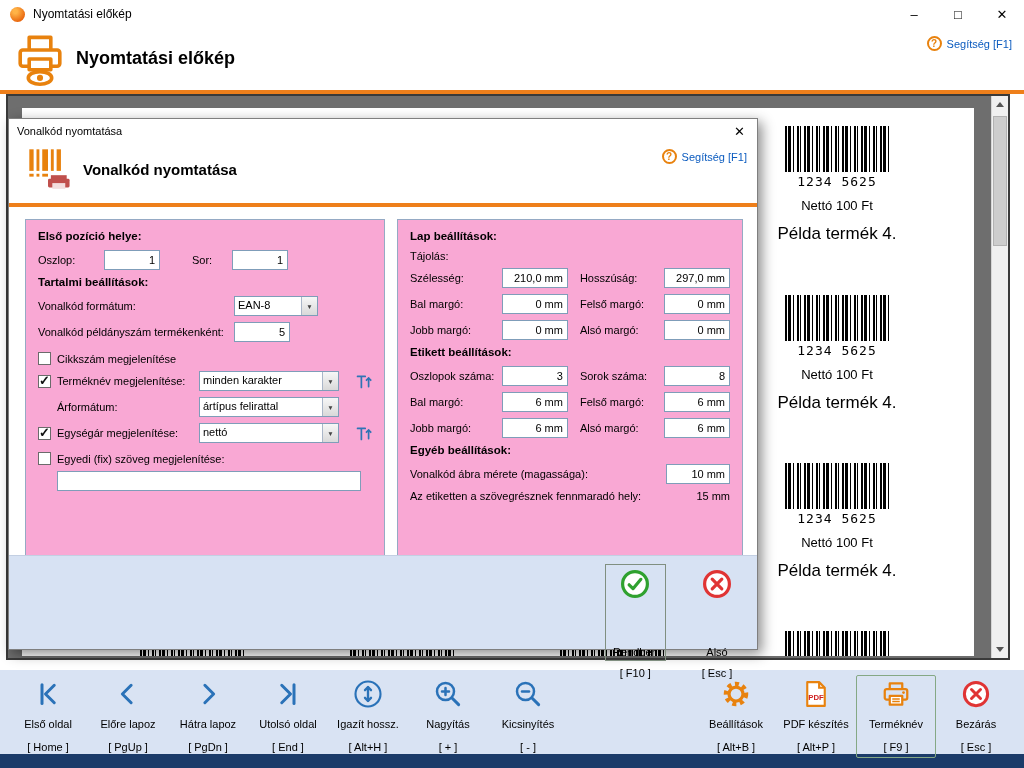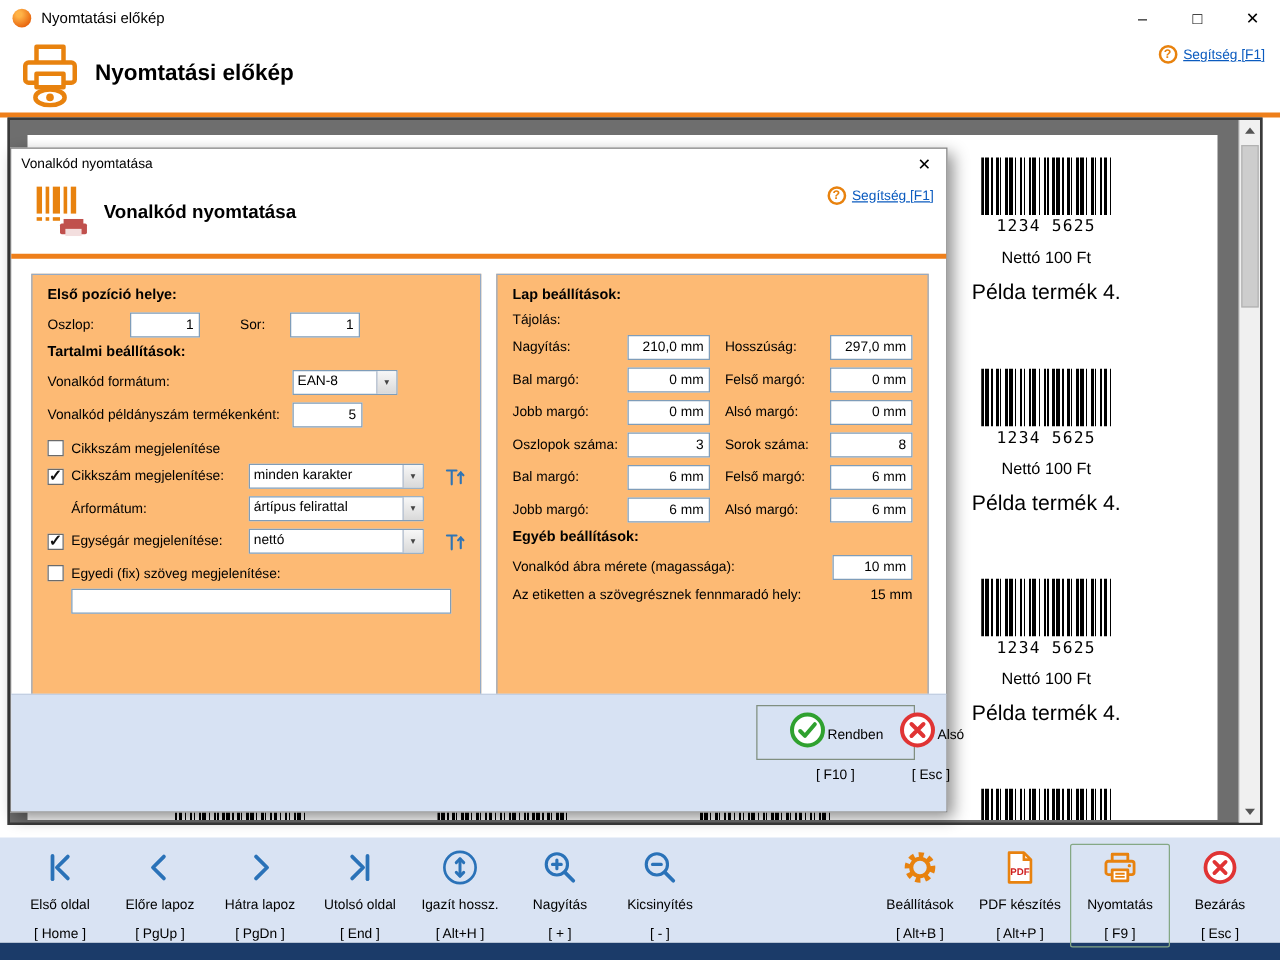--- a/index.html
+++ b/index.html
@@ -11,21 +11,21 @@
   .app-icon { width:15px; height:15px; border-radius:50%; background:radial-gradient(circle at 35% 30%, #ffb347 15%, #e8650e 75%); margin-right:8px; flex:none; }
   .titlebar-text { font-size:12px; flex:1; }
   .win-controls { display:flex; height:28px; }
   .win-btn { width:44px; height:28px; display:flex; align-items:center; justify-content:center; font-size:13px; cursor:default; }
 
   
   .app-header { position:absolute; left:0; top:28px; width:1024px; height:62px; background:#fff; }
   .header-icon { position:absolute; left:14px; top:4px; }
   .header-title { position:absolute; left:76px; top:20px; font-size:18px; font-weight:bold; }
   .help-link { display:flex; align-items:center; gap:5px; font-size:11px; color:#0b5bbf; cursor:pointer; }
-  .help-link .help-label { text-decoration:underline; }
+  .help-link .help-label { }
   .help-q { width:15px; height:15px; border-radius:50%; border:2px solid #e8820e; color:#e8820e; font-size:10px; font-weight:bold; display:flex; align-items:center; justify-content:center; flex:none; }
   .help-q::before { content:"?"; }
   .hl-top { position:absolute; right:12px; top:8px; }
   .orange-rule { position:absolute; left:0; top:90px; width:1024px; height:4px; background:#ee7f1b; }
 
   
   .preview-shell { position:absolute; left:6px; top:94px; width:1004px; height:566px; background:#6e6e6e; border:2px solid #3a3a3a; z-index:1; }
   .preview-page { position:absolute; left:14px; top:12px; width:952px; height:548px; background:#fff; overflow:hidden; }
   .bc-item { position:absolute; left:745px; width:140px; text-align:center; }
   .bars { width:104px; height:46px; margin:0 auto;
@@ -48,41 +48,41 @@
   .dlg-tb { height:24px; display:flex; align-items:center; padding:0 8px; }
   .dlg-tb-text { font-size:11px; flex:1; }
   .dlg-close { font-size:13px; padding:0 4px; cursor:default; }
   .dlg-head { position:relative; height:60px; }
   .dlg-icon { position:absolute; left:16px; top:2px; }
   .dlg-title { position:absolute; left:74px; top:18px; font-size:15px; font-weight:bold; }
   .hl-dlg { position:absolute; right:10px; top:6px; }
   .dlg-rule { height:4px; background:#ee7f1b; }
   .dlg-content { position:relative; height:350px; }
 
-  .panel { position:absolute; top:12px; height:382px; background:#fdba74; border:1px solid #95aac4; padding:10px 12px; }
+  .panel { position:absolute; top:12px; height:382px; background:#f9a8d4; border:1px solid #95aac4; padding:10px 12px; }
   .left-panel { left:16px; width:360px; }
   .right-panel { left:388px; width:346px; }
   .pheading { font-size:11.5px; font-weight:bold; margin-bottom:8px; white-space:nowrap; }
   .mt6 { margin-top:6px; }
   .frow { display:flex; align-items:center; gap:6px; margin-bottom:6px; }
   .flbl { font-size:11px; white-space:nowrap; }
   .tb { height:20px; border:1px solid #7f9db9; background:#fff; font-size:11px; padding:0 4px; font-family:inherit; }
   .tb.num { text-align:right; }
   .combo { height:20px; background:#fff; border:1px solid #7f9db9; display:flex; align-items:stretch; flex:none; }
   .combo-text { flex:1; font-size:11px; padding:2px 3px; white-space:nowrap; overflow:hidden; }
   .combo-btn { width:16px; background:linear-gradient(#f7f7f7,#d9d9d9); border-left:1px solid #aab6c8; display:flex; align-items:center; justify-content:center; flex:none; }
   .combo-btn::after { content:"▼"; font-size:6.5px; color:#444; }
   .cb { width:13px; height:13px; min-width:13px; border:1px solid #6b6b6b; background:#fff; position:relative; display:inline-block; }
   .cb.checked::after { content:"✓"; position:absolute; left:0; top:-3px; font-size:13px; font-weight:bold; color:#111; }
   .tsize { margin-left:auto; display:flex; align-items:center; }
   .static-val { font-size:11px; width:64px; text-align:right; white-space:nowrap; }
 
   .dlg-footer { position:absolute; left:0; right:0; bottom:0; height:94px; background:#d7e2f3; border-top:1px solid #c3cfe2; }
   .fbtn { position:absolute; top:8px; display:flex; flex-direction:column; align-items:center; cursor:default; }
-  .fbox { display:flex; flex-direction:row; align-items:center; padding:3px 24px 2px; border:1px solid transparent; }
+  .fbox { display:flex; flex-direction:column; align-items:center; padding:3px 7px 2px; border:1px solid transparent;gap:39px; }
   .fbtn.ok .fbox { border-color:#808f80; }
   .flabel { font-size:11px; margin-top:3px; }
   .fkey { font-size:11px; margin-top:6px; }
 
   
   .toolbar { position:absolute; left:0; top:670px; width:1024px; height:84px; background:#d9e3f3; display:flex; align-items:flex-start; padding:5px 8px 0; z-index:5; }
   .tbtn { width:80px; display:flex; flex-direction:column; align-items:center; border:1px solid transparent; border-radius:2px; padding:3px 0 4px; cursor:default; }
   .tbtn .ticon { height:30px; margin-bottom:9px; display:flex; align-items:center; }
   .tbtn .tlabel { font-size:11px; margin-bottom:11px; white-space:nowrap; }
   .tbtn .tkey { font-size:11px; white-space:nowrap; }
@@ -215,21 +215,21 @@
         <span class="flbl" style="width:190px">Vonalkód példányszám termékenként:</span>
         <input class="tb num" style="width: 56px;" value="5">
       </div>
 
       <div class="frow mt6" style="margin-top:10px">
         <span class="cb"></span>
         <span class="flbl">Cikkszám megjelenítése</span>
       </div>
       <div class="frow">
         <span class="cb checked"></span>
-        <span class="flbl" style="width:136px">Cikkszám megjelenítése:</span>
+        <span class="flbl" style="width:136px">Terméknév megjelenítése:</span>
         <div class="combo" style="width:140px">
           <span class="combo-text">minden karakter</span>
           <span class="combo-btn"></span>
         </div>
         <span class="tsize">
           <svg width="17" height="17" viewBox="0 0 20 20">
               <g stroke="#2e74b5" stroke-width="2" fill="none" stroke-linecap="round">
                 <path d="M3 4h9M7.5 4v13"></path>
                 <path d="M16 16V6"></path>
                 <path d="M13.5 8.5L16 6l2.5 2.5"></path>
@@ -269,38 +269,39 @@
         <input class="tb" style="margin-left: 19px; width: 304px;" value="">
       </div>
     </div>
 
     <div class="panel right-panel">
       <div class="pheading">Lap beállítások:</div>
       <div class="frow">
         <span class="flbl" style="width:88px">Tájolás:</span>
       </div>
       <div class="frow">
-        <span class="flbl" style="width:88px">Nagyítás:</span>
+        <span class="flbl" style="width:88px">Szélesség:</span>
         <input class="tb num" style="width: 66px;" value="210,0 mm">
         <span class="flbl" style="width:80px;margin-left:6px">Hosszúság:</span>
         <input class="tb num" style="width: 66px;" value="297,0 mm">
       </div>
       <div class="frow">
         <span class="flbl" style="width:88px">Bal margó:</span>
         <input class="tb num" style="width: 66px;" value="0 mm">
         <span class="flbl" style="width:80px;margin-left:6px">Felső margó:</span>
         <input class="tb num" style="width: 66px;" value="0 mm">
       </div>
       <div class="frow">
         <span class="flbl" style="width:88px">Jobb margó:</span>
         <input class="tb num" style="width: 66px;" value="0 mm">
         <span class="flbl" style="width:80px;margin-left:6px">Alsó margó:</span>
         <input class="tb num" style="width: 66px;" value="0 mm">
       </div>
 
+      <div class="pheading mt6">Etikett beállítások:</div>
       <div class="frow">
         <span class="flbl" style="width:88px">Oszlopok száma:</span>
         <input class="tb num" style="width: 66px;" value="3">
         <span class="flbl" style="width:80px;margin-left:6px">Sorok száma:</span>
         <input class="tb num" style="width: 66px;" value="8">
       </div>
       <div class="frow">
         <span class="flbl" style="width:88px">Bal margó:</span>
         <input class="tb num" style="width: 66px;" value="6 mm">
         <span class="flbl" style="width:80px;margin-left:6px">Felső margó:</span>
@@ -465,21 +466,21 @@
       <svg width="30" height="30" viewBox="0 0 24 24">
           <g fill="none" stroke="#e8820e" stroke-width="1.8" stroke-linejoin="round">
             <path d="M7 8V3.5h10V8"></path>
             <rect x="3" y="8" width="18" height="8.5" rx="1.5"></rect>
             <path d="M7 13.5h10v7H7z" fill="#fff"></path>
           </g>
           <circle cx="18" cy="10.8" r="1.1" fill="#e8820e"></circle>
           <path d="M9 16h6M9 18h6" stroke="#e8820e" stroke-width="1.2"></path>
         </svg>
     </span>
-    <span class="tlabel">Nyomtatás</span>
+    <span class="tlabel">Terméknév</span>
     <span class="tkey">[ F9 ]</span>
   </div>
 
   <div class="tbtn">
     <span class="ticon">
       <svg width="30" height="30" viewBox="0 0 24 24">
           <circle cx="12" cy="12" r="9.3" fill="#fff" stroke="#e03434" stroke-width="2.4"></circle>
           <path d="M8.4 8.4l7.2 7.2M15.6 8.4l-7.2 7.2" stroke="#e03434" stroke-width="2.4" stroke-linecap="round"></path>
         </svg>
     </span>

